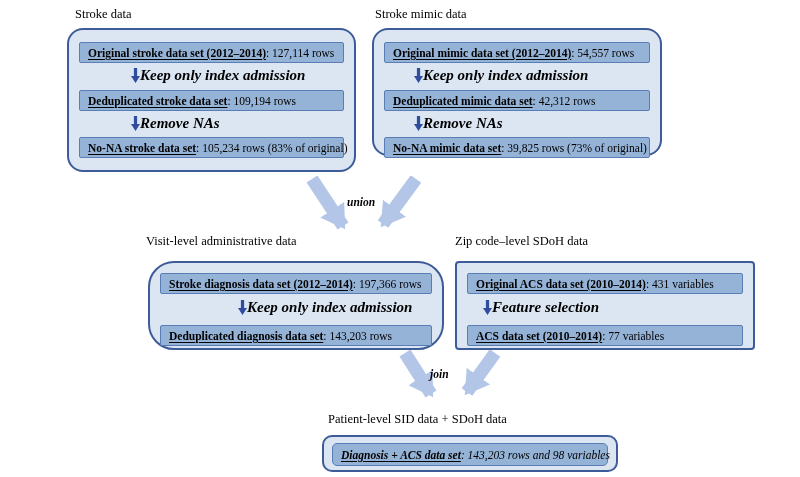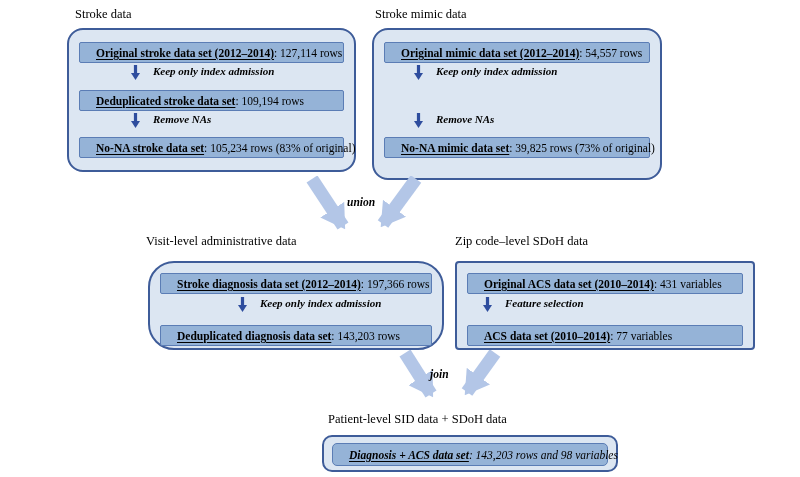--- a/index.html
+++ b/index.html
@@ -11,28 +11,28 @@
   .sec-title {
     position:absolute; font-weight:normal; font-size:12.5px; white-space:nowrap;
   }
   .panel {
     position:absolute; background:#dce6f2; border:2px solid #3e5c99;
     border-radius:16px; box-sizing:border-box;
   }
   .dbox {
     position:absolute; left:10px; right:10px; height:19px;
     background:#95b3d7; border:1px solid #5b7db5; border-radius:2px;
-    display:flex; align-items:center; padding-left:16px;
+    display:flex; align-items:center; padding-left:8px;
     font-size:11.5px; white-space:nowrap;
   }
   .dbox .lbl { font-weight:bold; text-decoration:underline; text-decoration-thickness:1px; text-underline-offset:2px; }
   .dbox .val { font-weight:normal; }
   .step {
-    position:absolute; display:flex; gap:13px;
-    height:20px; font-size:11px; white-space:nowrap;
+    position:absolute; display:flex; align-items:center; gap:0;
+    height:20px; font-size:15px; white-space:nowrap;
   }
   .step .steplbl { font-weight:bold; font-style:italic; }
   .darr { display:inline-flex; }
   .conn-label {
     position:absolute; font-weight:bold; font-style:italic; font-size:11.5px;
     white-space:nowrap;
   }
   .conn-svg { position:absolute; }
   .final-box { border-radius:5px; }
   .panel.final { border-radius:10px;font-style:italic; }
@@ -78,33 +78,37 @@
         </span>
       <span class="steplbl">Remove NAs</span>
     </div>
     <div class="dbox" style="top:107px">
       <span class="lbl">No-NA stroke data set</span>
         <span class="val">: 105,234 rows (83% of original)</span>
     </div>
   </div>
 
   <div class="sec-title" style="left:375px;top:7px">Stroke mimic data</div>
-  <div class="panel" style="left:372px;top:28px;width:290px;height:152px">
+  <div class="panel" style="left:372px;top:28px;width:290px;height:128px">
     <div class="dbox" style="top:12px">
       <span class="lbl">Original mimic data set (2012–2014)</span>
         <span class="val">: 54,557 rows</span>
     </div>
     <div class="step" style="top:35px;left:40px">
       <span class="darr">
           <svg width="9" height="15" viewBox="0 0 9 15">
             <rect x="2.9" y="0" width="3.2" height="8.5" fill="#2e4d9e"></rect>
             <polygon points="0,8 9,8 4.5,15" fill="#2e4d9e"></polygon>
           </svg>
         </span>
       <span class="steplbl">Keep only index admission</span>
+    </div>
+    <div class="dbox" style="top:60px">
+      <span class="lbl">Deduplicated mimic data set</span>
+        <span class="val"> : 42,312 rows</span>
     </div>
     <div class="step" style="top:83px;left:40px">
       <span class="darr">
           <svg width="9" height="15" viewBox="0 0 9 15">
             <rect x="2.9" y="0" width="3.2" height="8.5" fill="#2e4d9e"></rect>
             <polygon points="0,8 9,8 4.5,15" fill="#2e4d9e"></polygon>
           </svg>
         </span>
       <span class="steplbl">Remove NAs</span>
     </div>

